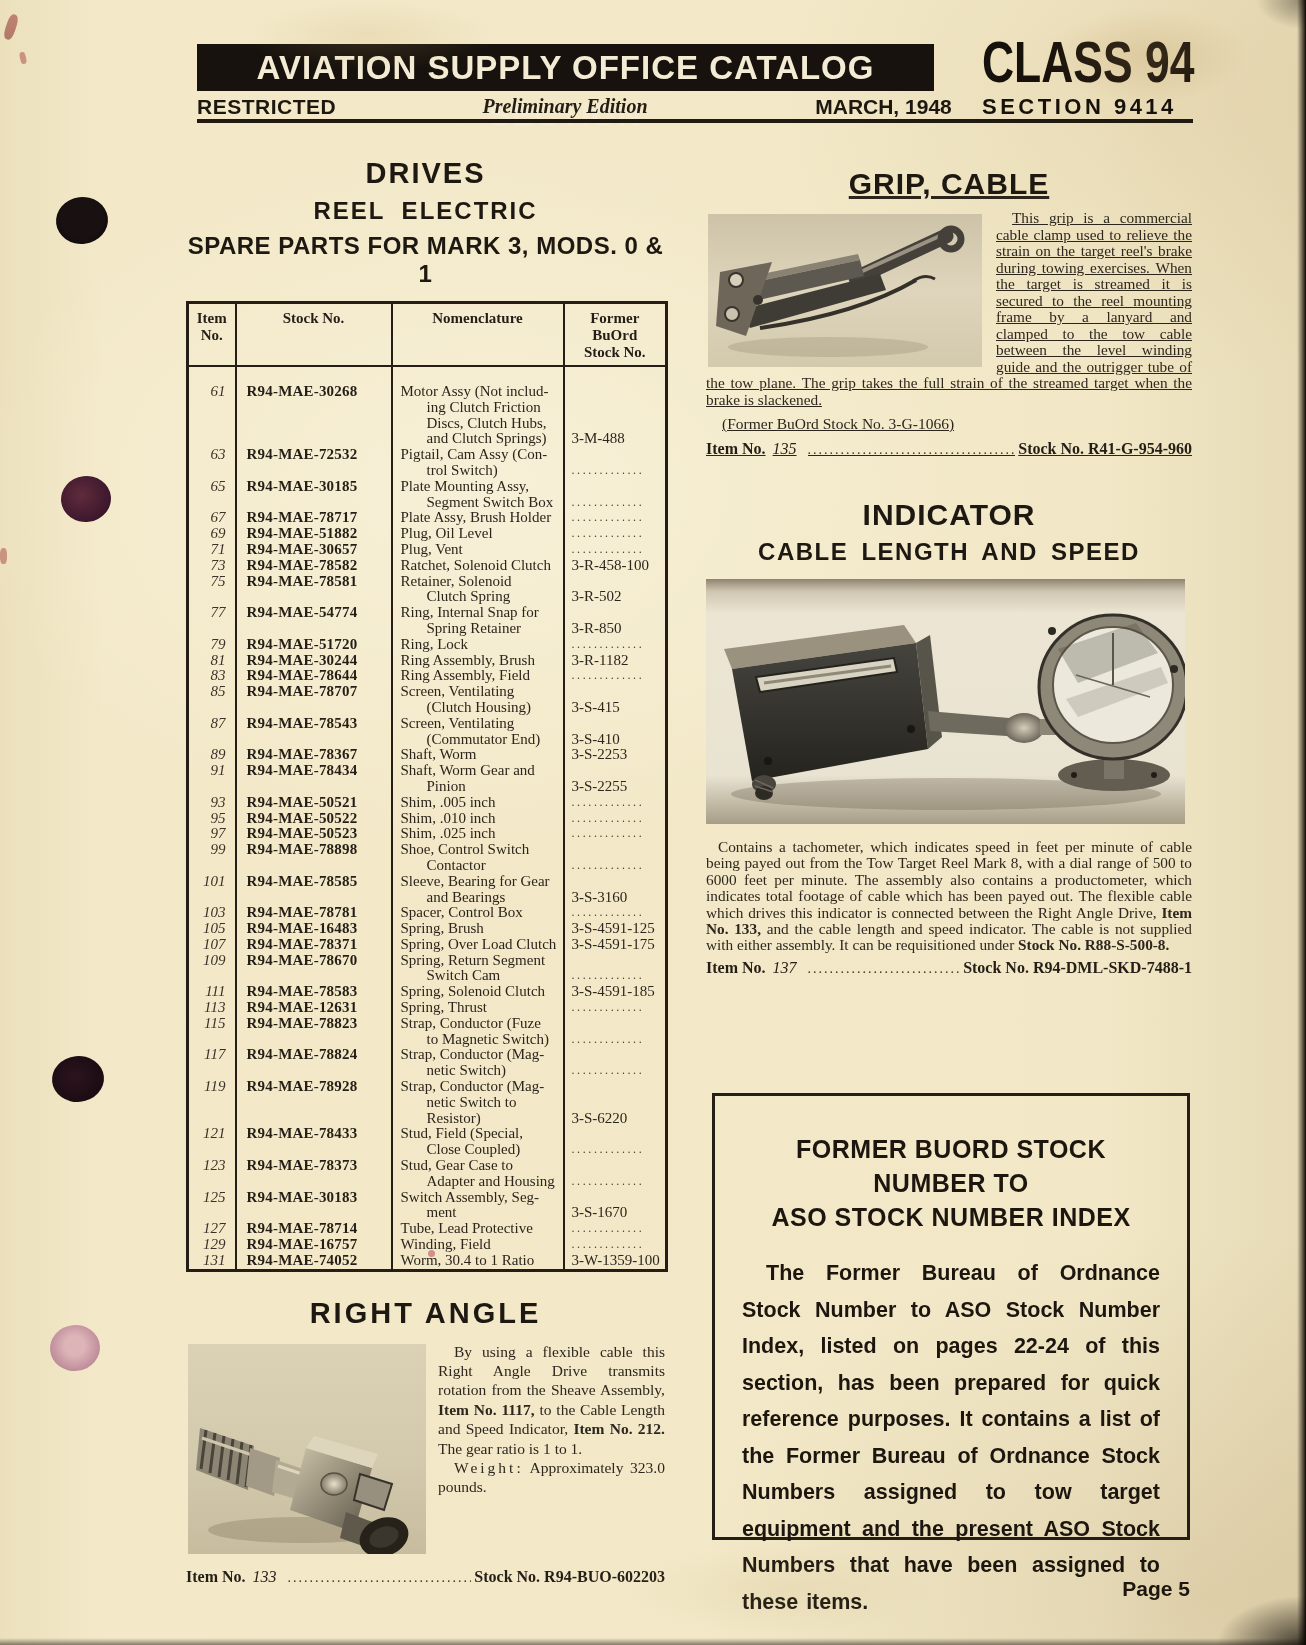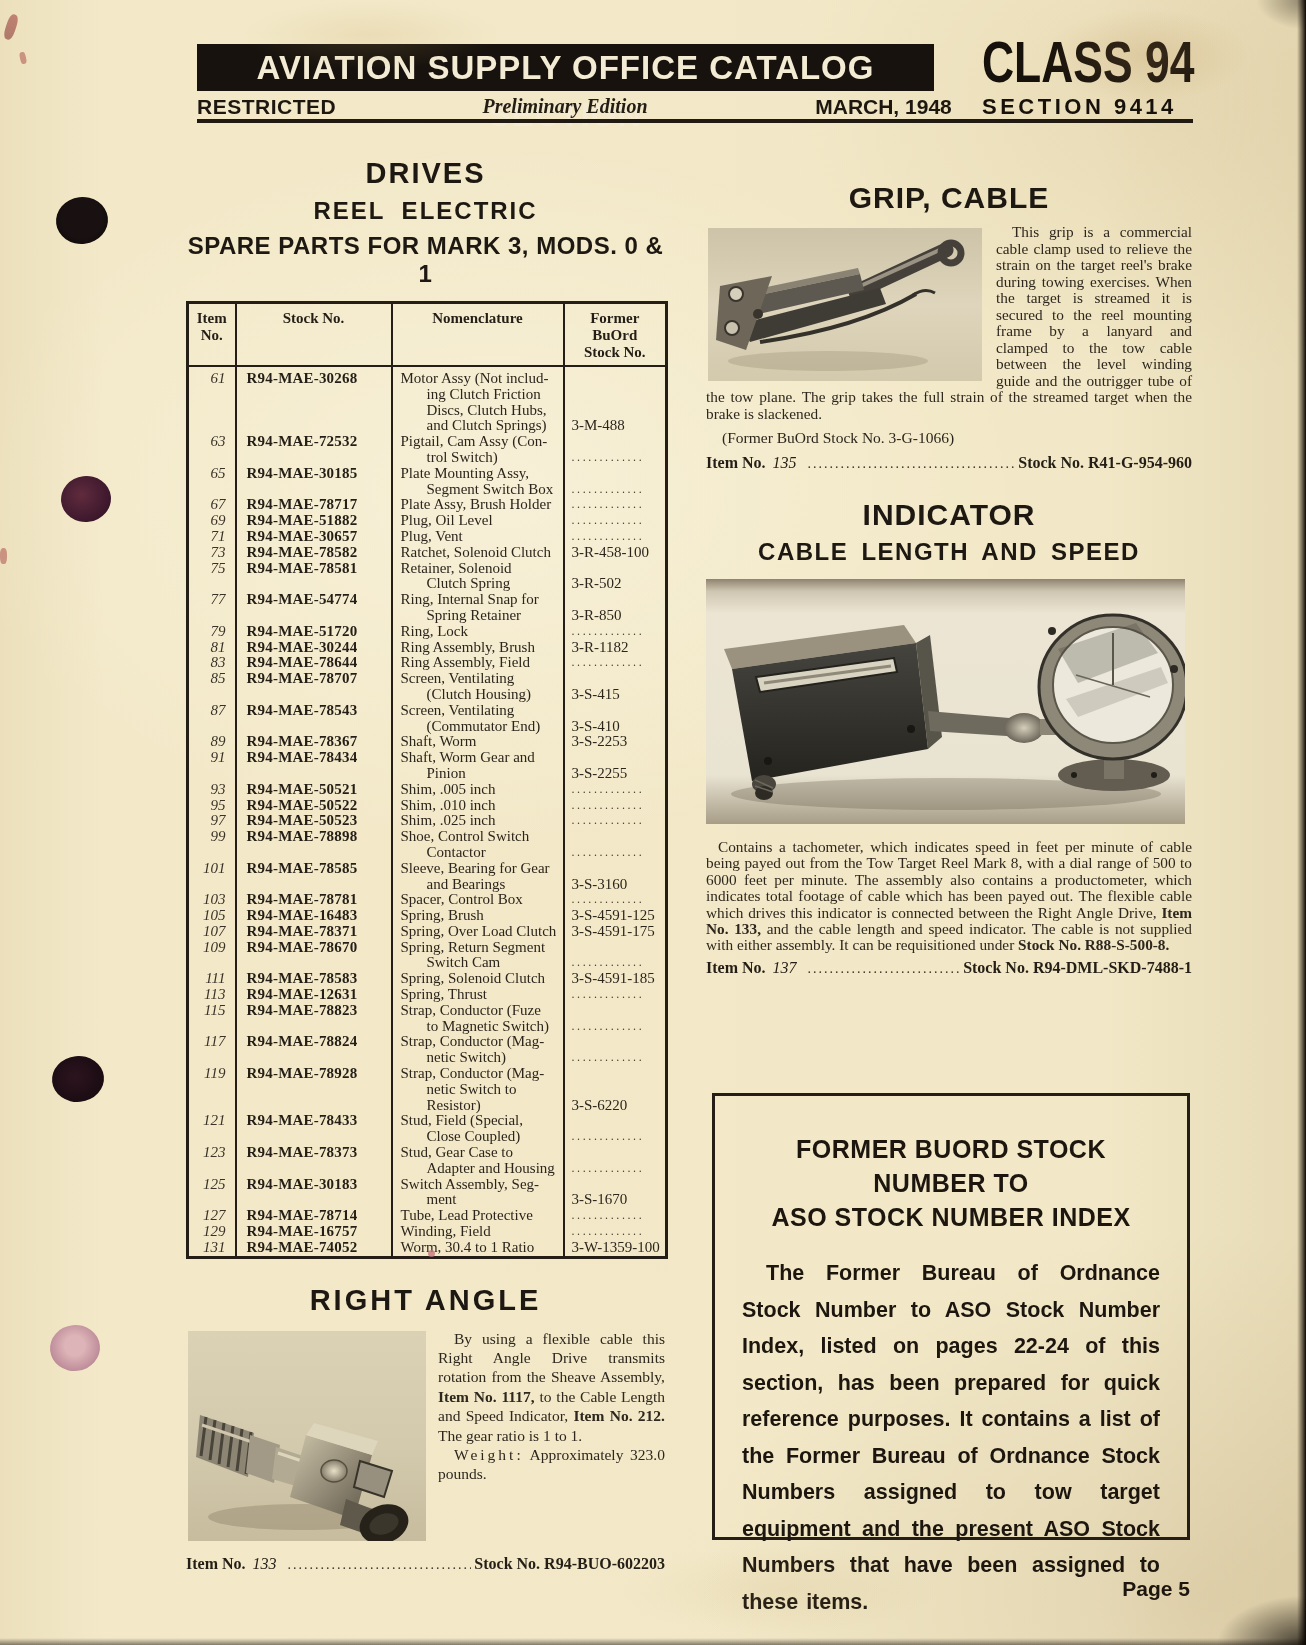--- a/index.html
+++ b/index.html
@@ -35,34 +35,34 @@
     padding:6px 2px 4px;text-align:center;color:#241e16;vertical-align:top;}
   table.parts th+th, table.parts td+td{border-left:2px solid #241e16;}
   table.parts td{vertical-align:top;padding:0;}
   .c-item{text-align:right;padding-right:9px !important;font:italic 15px/15.8px "Liberation Serif",serif;color:#3a3229;}
   .c-stock{padding-left:10px !important;font:bold 15px/15.8px "Liberation Serif",serif;letter-spacing:.2px;color:#241e16;}
   .nl{font:15px/15.8px "Liberation Serif",serif;padding-left:8px;white-space:nowrap;color:#2c251c;}
   .nl.cont{padding-left:34px;}
   .c-former{vertical-align:bottom !important;padding-left:7px !important;font:15px/15.8px "Liberation Serif",serif;
     white-space:nowrap;overflow:hidden;color:#2c251c;margin-left:21px;}
   .c-former.dots{font-size:12px;letter-spacing:2.6px;color:#49402f;}
-  tr.first-row td{padding-top:4px;}
+  tr.first-row td{padding-top:17px;}
   
   .iline{display:flex;align-items:baseline;white-space:nowrap;font:16px/22px "Liberation Serif",serif;color:#241e16;}
   .iline .num{margin:0 8px 0 7px;}
   .iline .dfill{flex:1;overflow:hidden;letter-spacing:2px;font-size:14px;color:#3d3528;margin:0 3px;}
   
   .ra{margin-top:24px;}
   .ra-title{font:bold 29px/34px "Liberation Sans",sans-serif;text-align:center;letter-spacing:3px;color:#1d1811;}
   .ra-body{margin-top:12px;}
   .ra-photo{float:left;width:238px;height:210px;margin:2px 12px 0 2px;}
   .ra-text p{margin:0;font:15.5px/19.4px "Liberation Serif",serif;text-align:justify;text-indent:16px;color:#2e271e;}
   .ra-item{clear:both;padding-top:12px;}
   
-  .grip{position:absolute;left:706px;top:180px;width:486px;}
+  .grip{position:absolute;left:706px;top:166px;width:486px;text-decoration:underline;}
   .sec-title{font:bold 30px/36px "Liberation Sans",sans-serif;text-align:center;letter-spacing:1px;color:#1d1811;}
   .grip-body{margin-top:8px;}
   .grip-photo{float:left;width:274px;height:153px;margin:4px 14px 2px 2px;}
   .ptext{font:15.3px/16.5px "Liberation Serif",serif;text-align:justify;text-indent:16px;color:#2e271e;}
   .grip-former{font:15.5px/19px "Liberation Serif",serif;padding-left:16px;margin-top:6px;clear:both;}
   .grip-item{margin-top:5px;}
   .indicator{position:absolute;left:706px;top:497px;width:486px;}
   .ind-sub{font:bold 24px/30px "Liberation Sans",sans-serif;text-align:center;letter-spacing:1.5px;word-spacing:5px;margin-top:4px;color:#1d1811;}
   .ind-photo{display:block;width:479px;height:245px;margin-top:12px;}
   .ind-text{margin-top:15px;font:15.3px/16.4px "Liberation Serif",serif;text-align:justify;text-indent:12px;color:#2e271e;}

